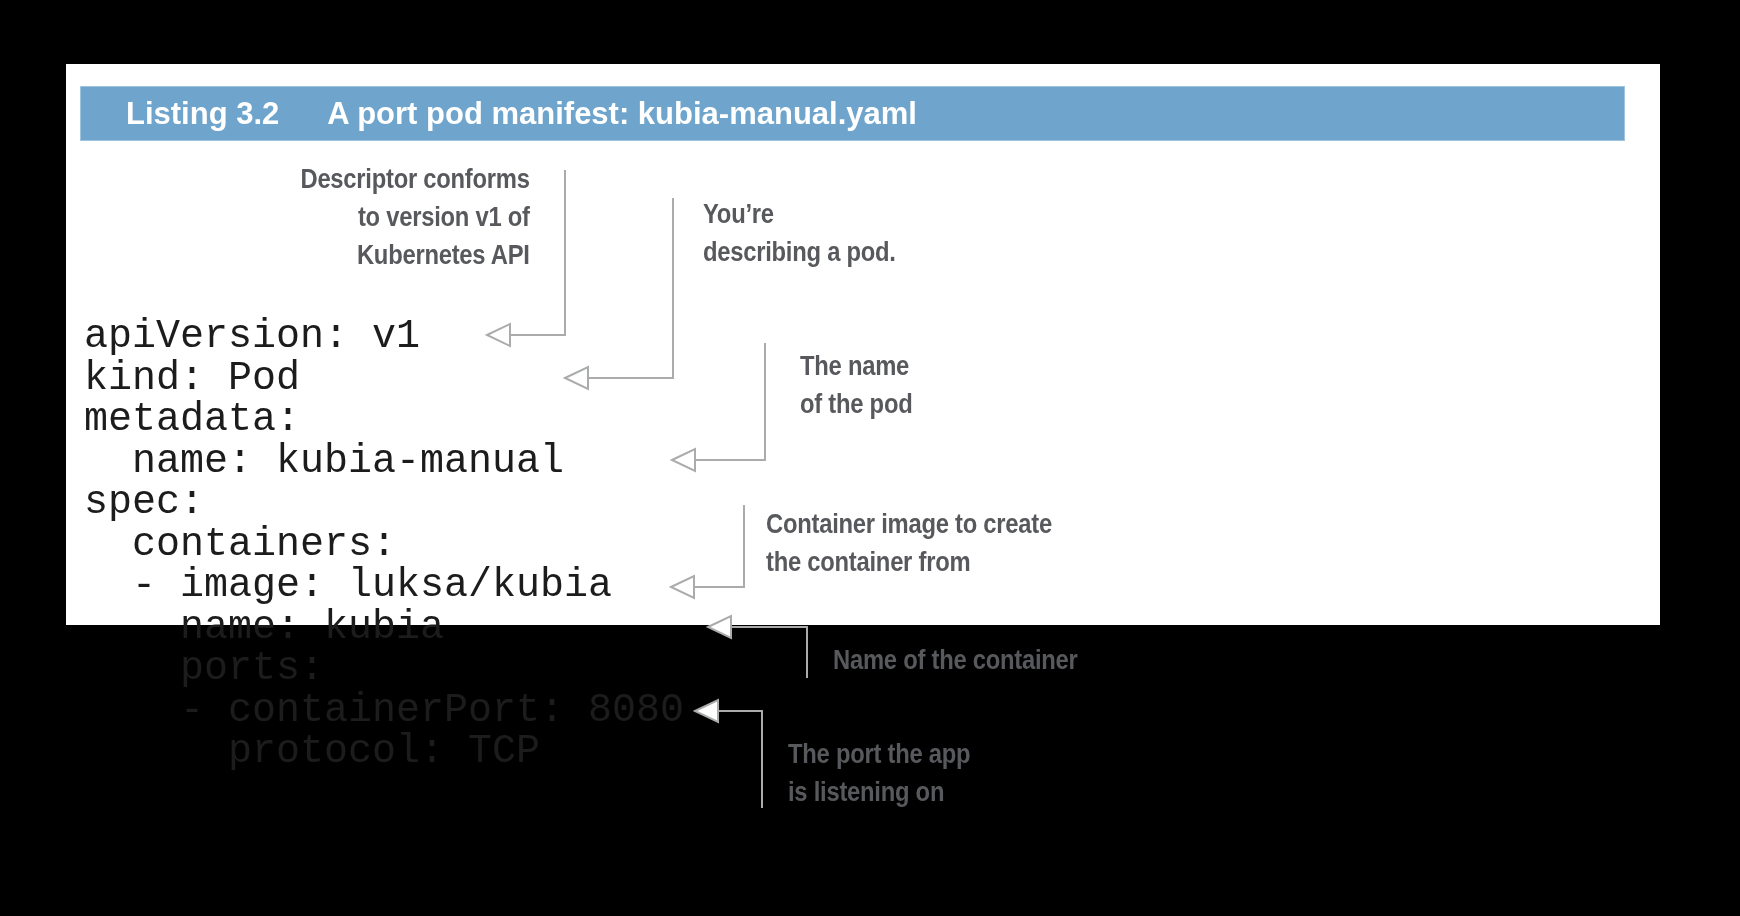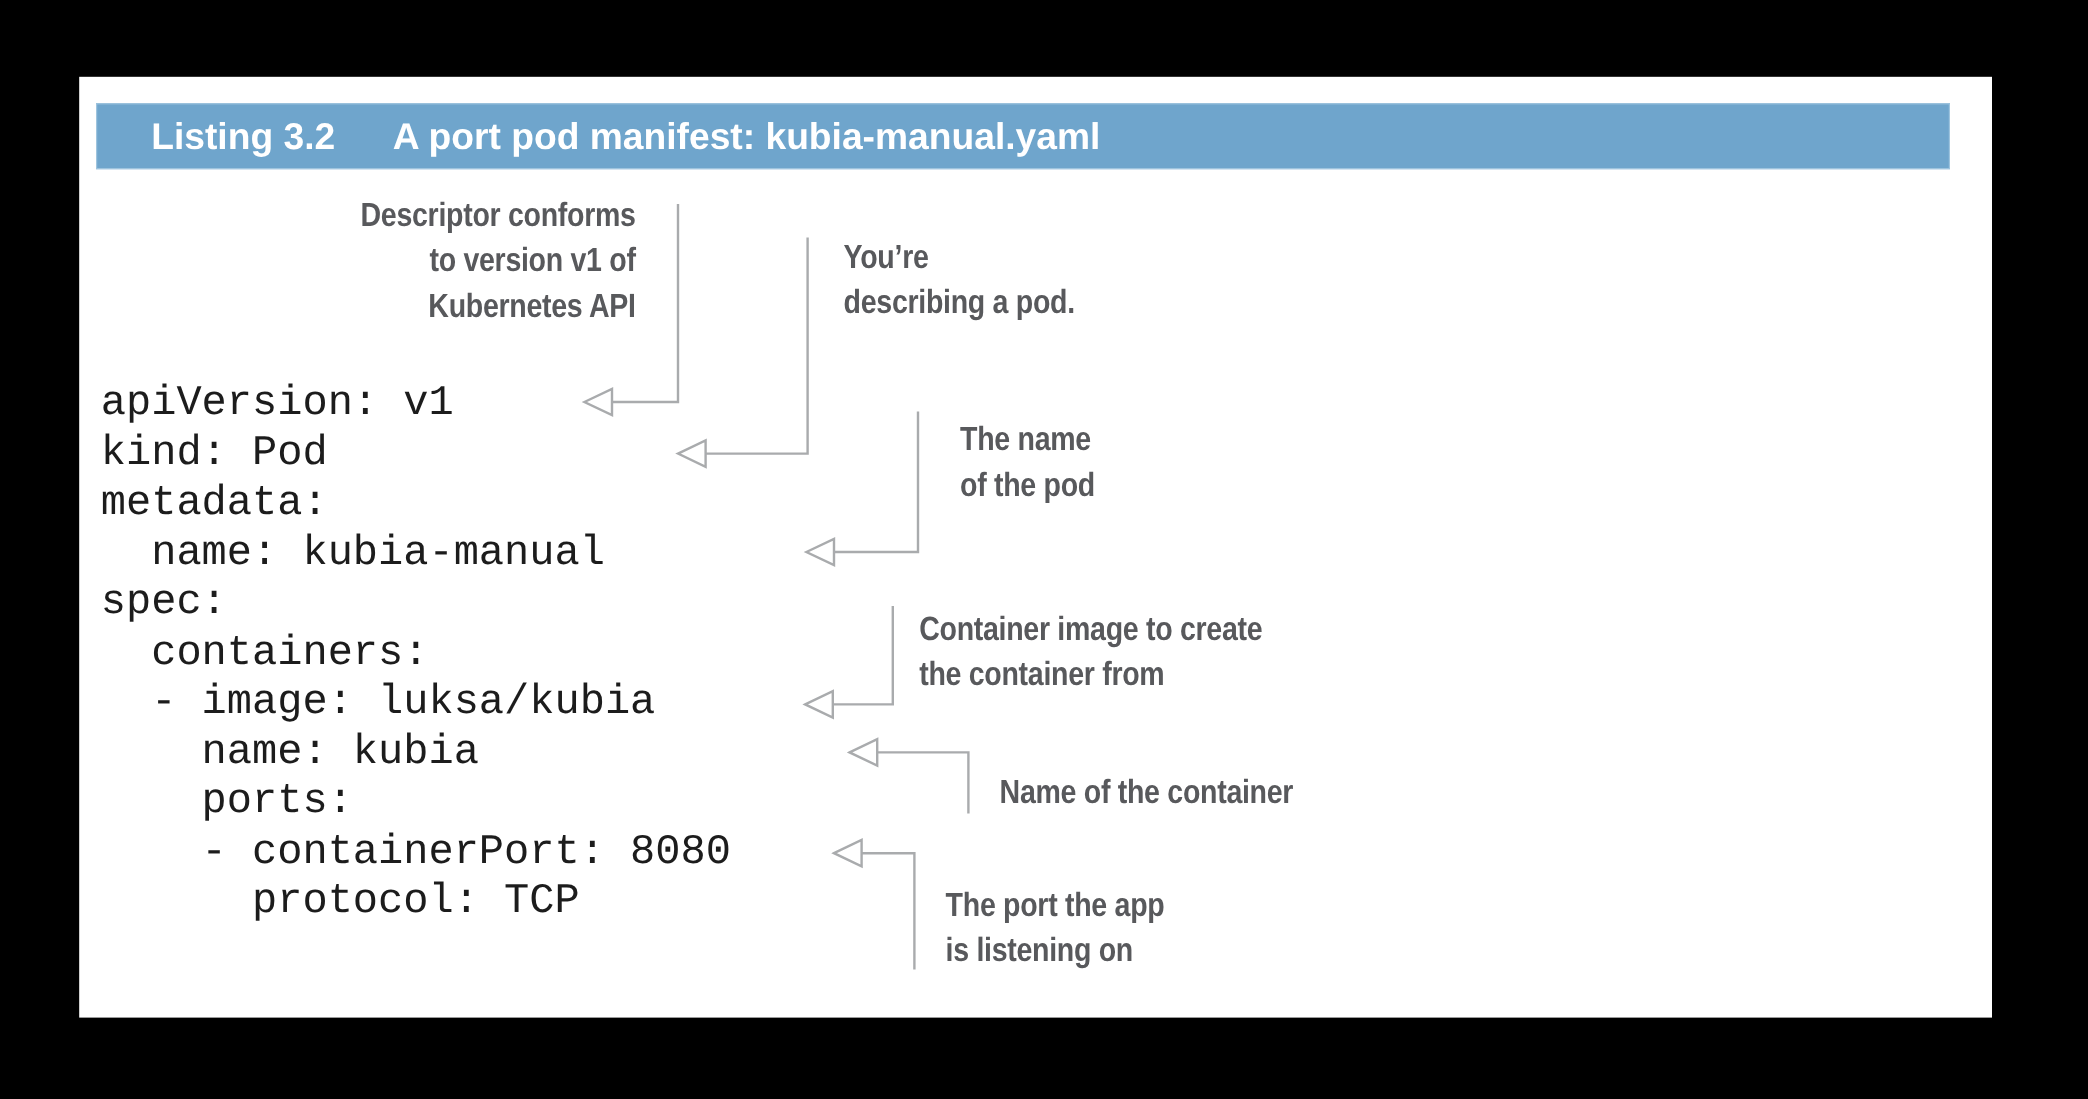--- a/index.html
+++ b/index.html
@@ -14,39 +14,39 @@
   }
   html,body{margin:0;padding:0;}
   body{
     width:1740px;height:916px;
     background:var(--page-bg);
     position:relative;
     font-family:"Liberation Sans", sans-serif;
     overflow:hidden;
   }
   .panel{
-    position:absolute;left:66px;top:64px;width:1594px;height:784px;
+    position:absolute;left:66px;top:64px;width:1594px;height:561px;
     background:var(--panel-bg);
   }
   .listing-bar{
     position:absolute;left:14px;top:22px;width:1545px;height:55px;
     background:var(--header-bg);
     border:1px solid var(--header-border);
     box-sizing:border-box;
     display:flex;align-items:center;
     padding-left:45px;
     color:var(--header-text);
     font-weight:bold;font-size:31px;
     white-space:nowrap;
   }
   .listing-bar .listing-title{margin-left:48px;}
   pre.code{
     position:absolute;left:18px;top:252px;margin:0;
     font-family:"Liberation Mono","DejaVu Sans Mono",monospace;
-    font-size:35px;line-height:41.5px;
+    font-size:40px;line-height:41.5px;
     color:var(--code-text);
     white-space:pre;
   }
   .annotation{
     position:absolute;
     font-weight:bold;font-size:28px;line-height:38px;
     color:var(--annotation-text);
     white-space:pre-line;
     letter-spacing:-0.3px;
     transform:scaleX(0.85);

